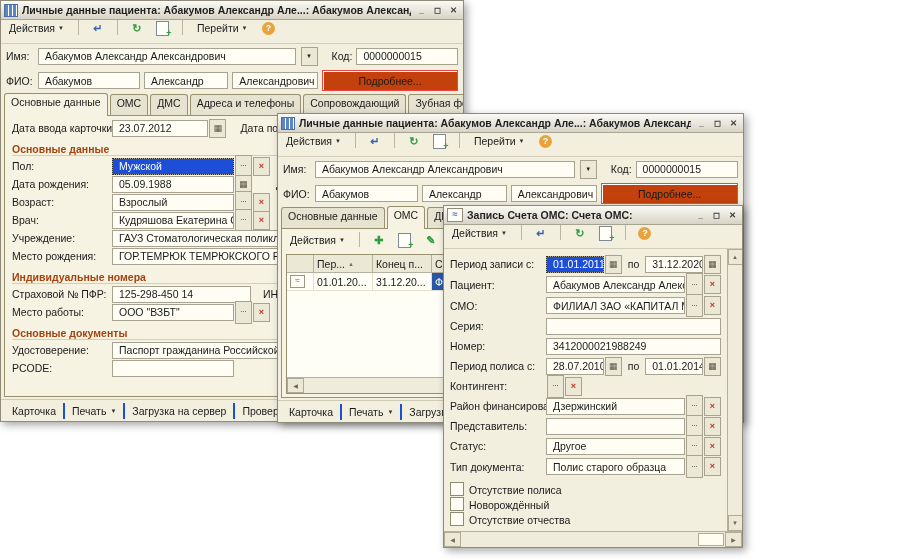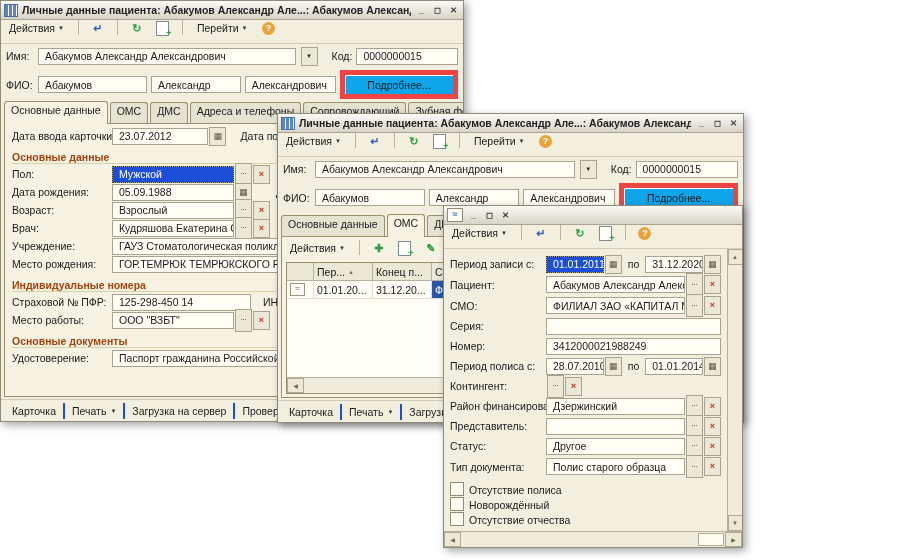--- a/index.html
+++ b/index.html
@@ -31,22 +31,22 @@
   .lbl{white-space:nowrap}
   .inp{background:#fffdf4;border:1px solid #a8a390;height:15px;display:flex;align-items:center;
        padding:0 6px;white-space:nowrap;overflow:hidden}
   .sel{background:#1d4ed8;color:#fff;outline:1px dotted #30302c;outline-offset:-1px}
   .sq{flex:0 0 15px;width:15px;height:17px;background:#ece8d6;border:1px solid #a8a390;
        display:flex;align-items:center;justify-content:center;margin-left:1px;line-height:1}
   .sq.cal{font-size:9px;color:#5a5644}
   .sq.dots{font-size:8px;letter-spacing:0;padding-bottom:4px}
   .sq.clr{color:#bf3626;font-weight:bold;font-size:9px}
   .sq.drop{background:#ece8d6;font-size:6px;color:#222}
-  .btn3d{background:#0ea5e9;border:5px solid #ef4444;box-shadow:inset 1px 1px 0 #fff;
-       padding:1px 12px;height:17px;display:flex;align-items:center;justify-content:center}
+  .btn3d{background:#c2410c;border:1px solid #ef4444;box-shadow:inset 1px 1px 0 #fff;
+       padding:1px 28px;height:17px;display:flex;align-items:center;justify-content:center}
   .tabs{flex:0 0 19px;display:flex;align-items:flex-end;gap:2px;padding:0 3px;position:relative;z-index:2}
   .tab{background:#e7e3d1;border:1px solid #97916f;border-bottom:none;border-radius:3px 3px 0 0;
        padding:2px 6px;height:16px;white-space:nowrap}
   .tab.active{background:#f6f3e3;height:18px;margin-bottom:-1px;z-index:3;position:relative}
   .panel{flex:1;border:1px solid #97916f;margin:0 3px;background:#f6f3e3;
        padding:3px 7px;display:flex;flex-direction:column;overflow:hidden;position:relative;z-index:1}
   .panel.np{padding:3px 4px}
   .frow{display:flex;align-items:center;height:18px;flex:0 0 18px}
   .flabel{flex:0 0 100px;white-space:nowrap;overflow:hidden}
   .rlabel{margin-left:8px;white-space:nowrap;overflow:hidden}
@@ -190,20 +190,24 @@
       <span class="inp" style="width:108px">ООО "ВЗБТ"</span>
       <span class="sq dots">...</span>
       <span class="sq clr">×</span>
       <span class="rlabel">КПП:</span>
     </div>
     <div class="section">Основные документы</div>
     <div class="frow">
       <span class="flabel">Удостоверение:</span>
       <span class="inp" style="flex:1">Паспорт гражданина Российской Федерации</span>
     </div>
+    <div class="frow">
+      <span class="flabel">PCODE:</span>
+      <span class="inp" style="width:108px"></span>
+    </div>
 
   </div>
   <div class="footer">
     <span class="fbtn">Карточка</span>
     <span class="fbtn">
       <span>Печать</span>
       <span class="tb-caret">▼</span>
     </span>
     <span class="fbtn">Загрузка на сервер</span>
     <span class="fbtn">Проверка наличия</span>
@@ -320,20 +324,21 @@
       <span>Печать</span>
       <span class="tb-caret">▼</span>
     </span>
     <span class="fbtn">Загрузка на сервер</span>
   </div>
 </div>
 
 <div class="win" style="left:443px;top:205px;width:298px;height:341px;z-index:3">
   <div class="titlebar">
     <div class="rec-ico">≈</div>
+    <div class="title-text">Запись Счета ОМС: Счета ОМС:</div>
     <div class="win-btns">
       <div class="win-btn">_</div>
       <div class="win-btn">◻</div>
       <div class="win-btn">✕</div>
     </div>
   </div>
   <div class="toolbar">
     <div class="tb-drop">
       <span>Действия</span>
       <span class="tb-caret">▼</span>

